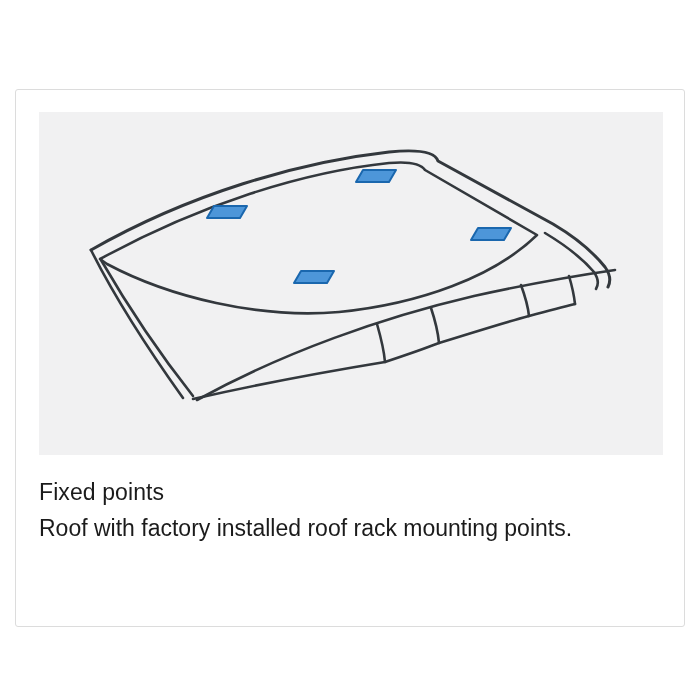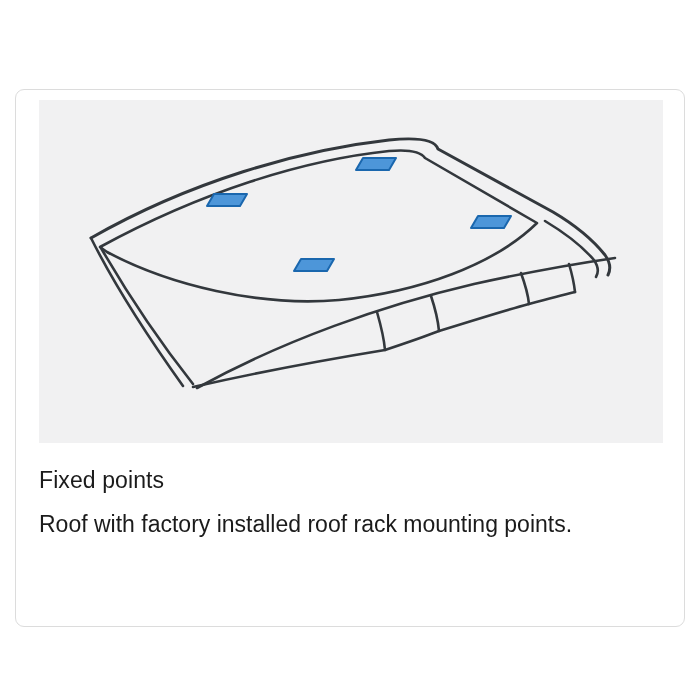--- a/index.html
+++ b/index.html
@@ -13,22 +13,22 @@
   }
   *{margin:0;padding:0;box-sizing:border-box;}
   html,body{width:700px;height:700px;background:#ffffff;overflow:hidden;
     font-family:"Liberation Sans", sans-serif;}
   .card{
     position:absolute;
     left:15px; top:89px;
     width:670px; height:538px;
     background:var(--card-bg,#fff);
     border:1px solid var(--card-border,#dcdcdc);
-    border-radius:9px;
-    padding:10px 23px;
+    border-radius:3px;
+    padding:22px 23px;
   }
   .image-area{
     width:624px; height:343px;
     background:var(--image-bg,#f1f1f2);
     overflow:hidden;
   }
   .image-area svg{display:block;width:100%;height:100%;}
   .sketch{
     fill:none;
     stroke:var(--line,#33383d);
@@ -44,21 +44,21 @@
     stroke-linejoin:round;
   }
   .card-title{
     margin-top:24px;
     font-size:23px;
     font-weight:500;
     color:var(--text,#1b1b1b);
     letter-spacing:0.1px;
   }
   .card-description{
-    margin-top:14px;
+    margin-top:6px;
     max-width:580px;
     font-size:23px;
     font-weight:400;
     line-height:1.45;
     color:var(--text,#1b1b1b);
   }
 </style>
 </head>
 <body>
 

